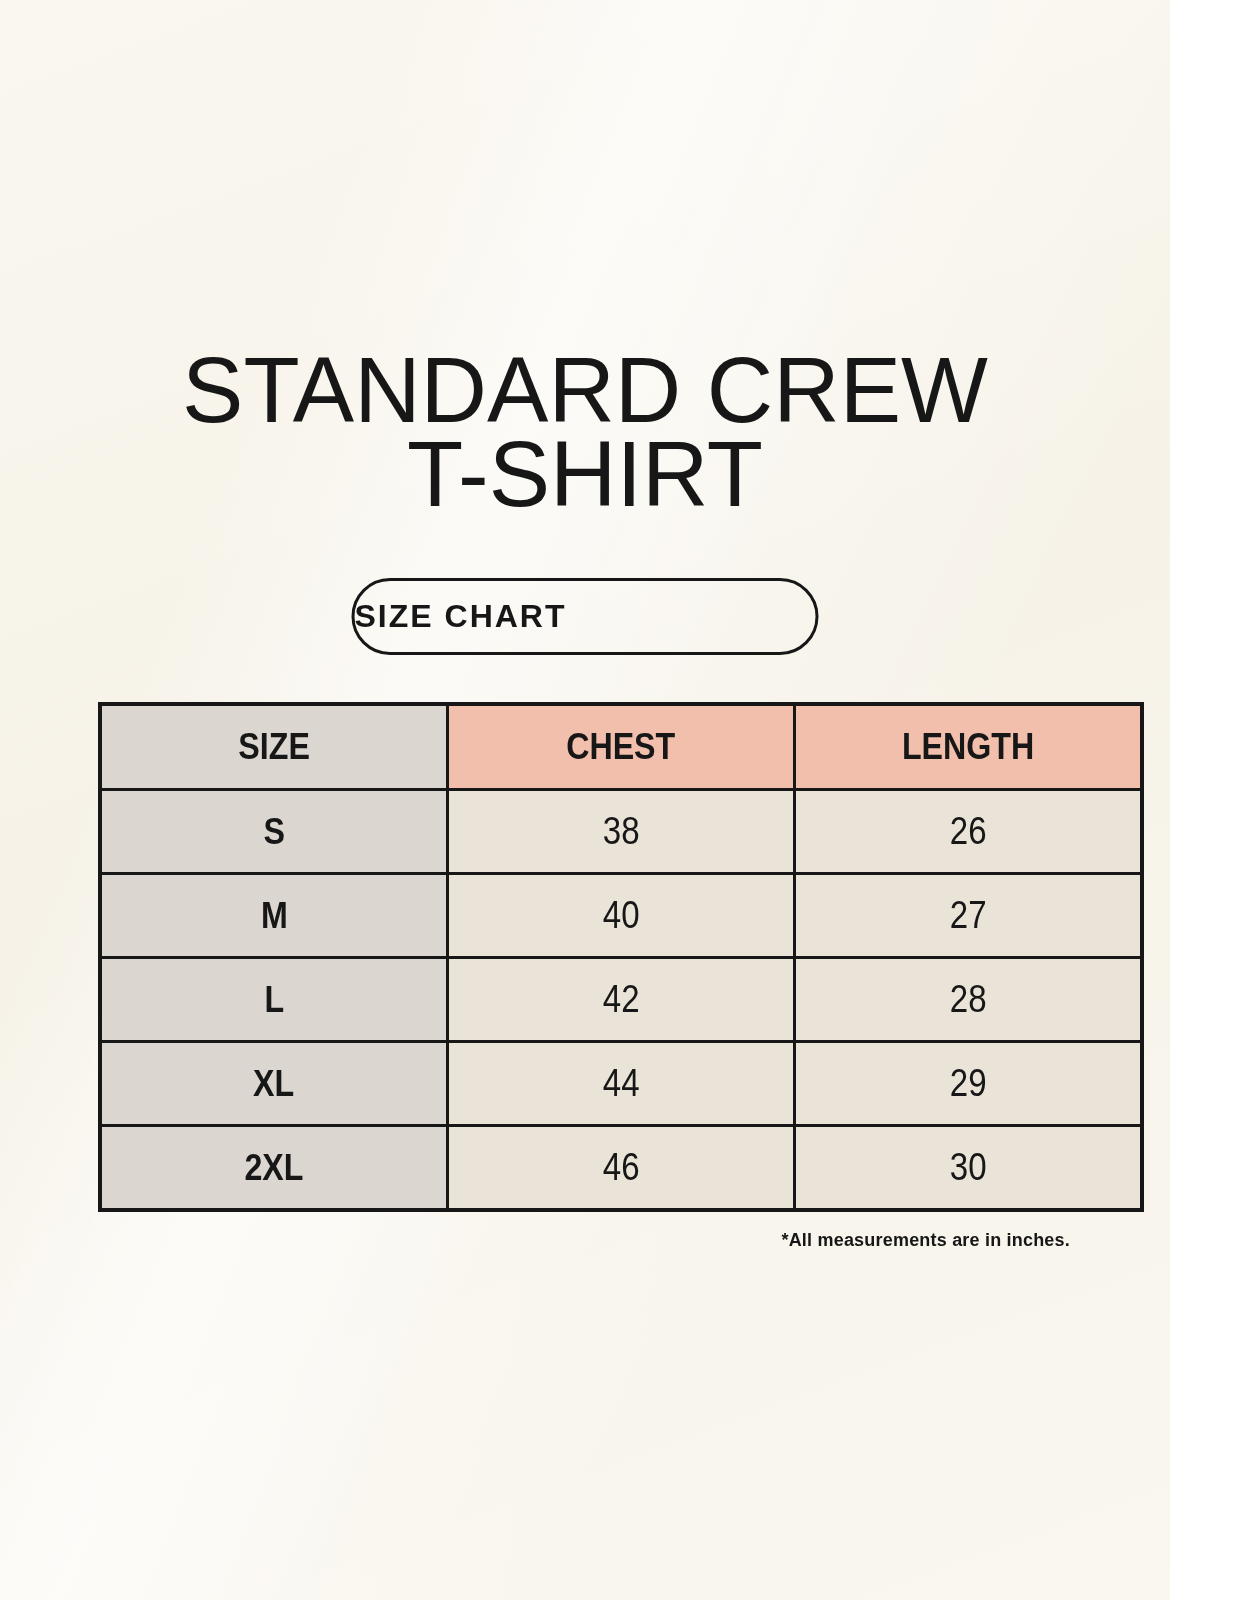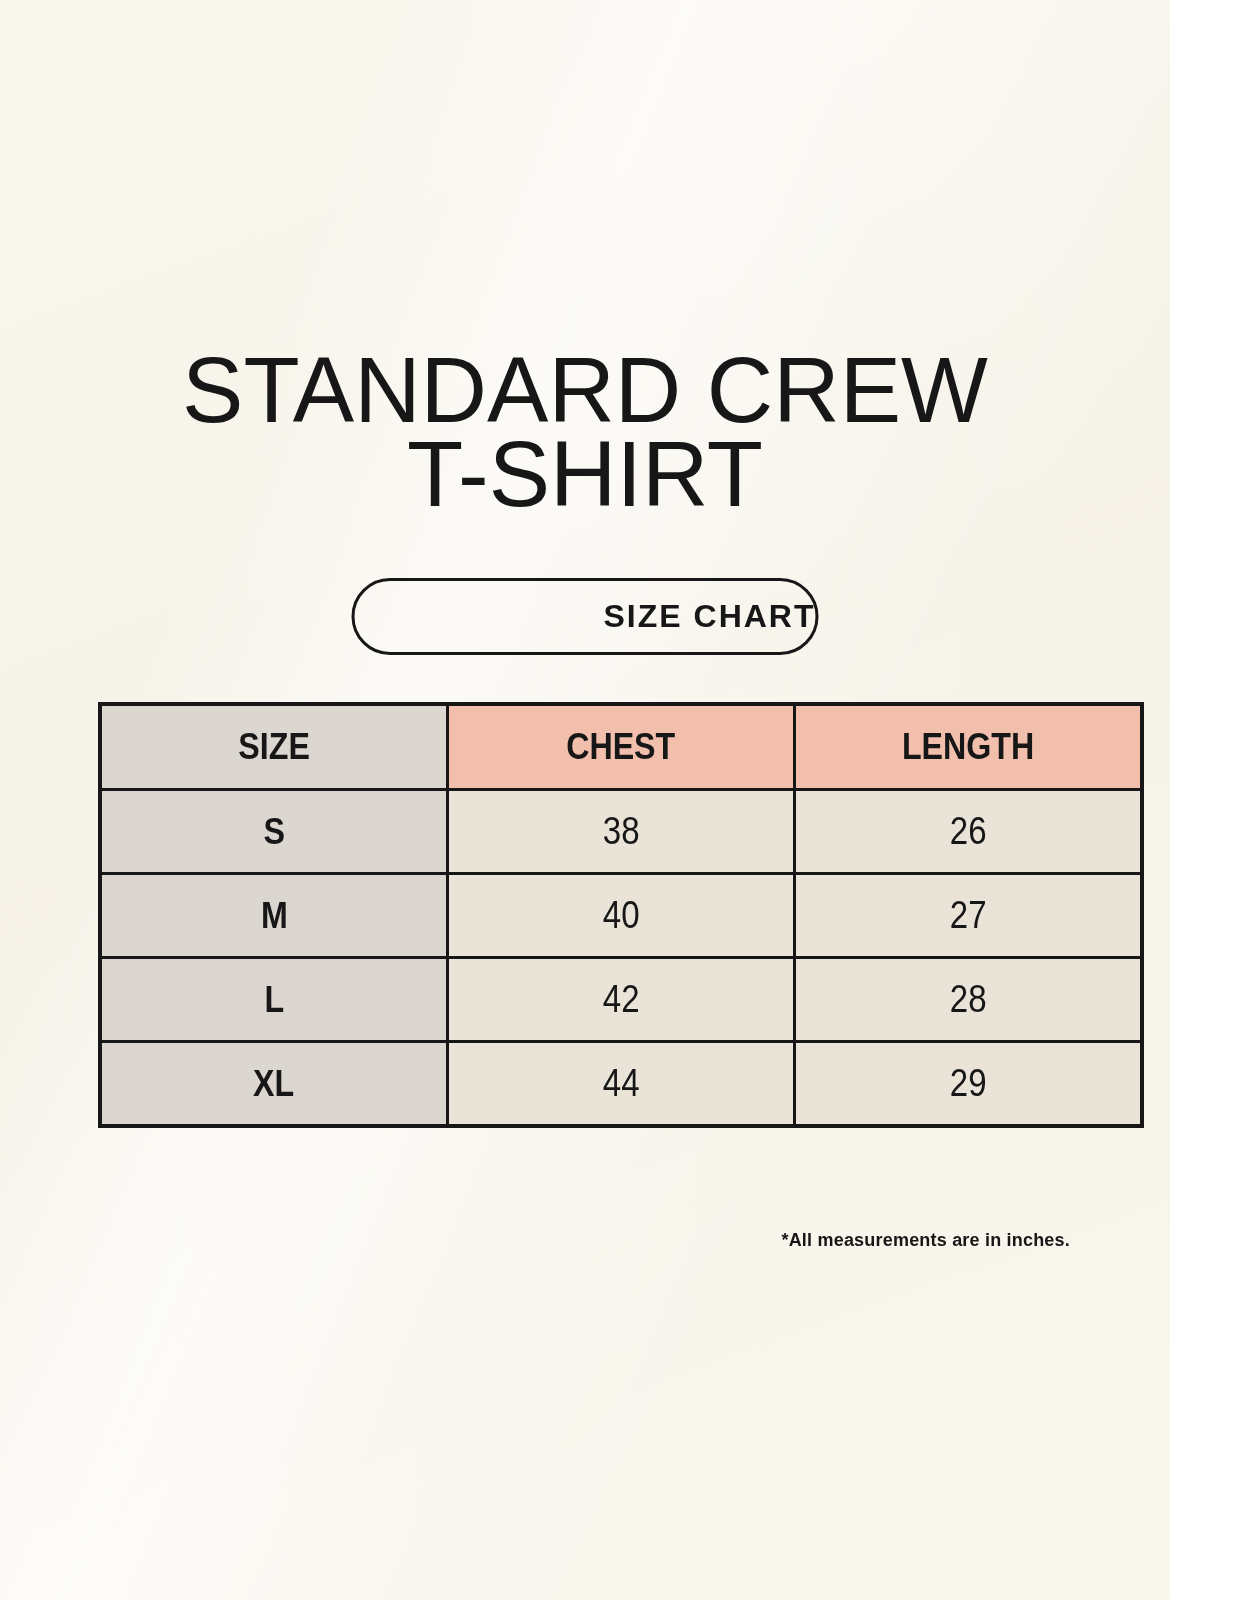--- a/index.html
+++ b/index.html
@@ -33,21 +33,21 @@
     top: 578px;
     left: 50%;
     transform: translateX(-50%);
     width: 467px;
     height: 77px;
     box-sizing: border-box;
     border: 3px solid var(--border, #171717);
     border-radius: 40px;
     display: flex;
     align-items: center;
-    justify-content: flex-end;
+    justify-content: flex-start;
     font-size: 32px;
     font-weight: 700;
     letter-spacing: 2px;
   }
   .size-table {
     position: absolute;
     top: 702px;
     left: 98px;
     width: 1046px;
     border-collapse: collapse;
@@ -130,18 +130,23 @@
       <tr>
         <td class="size-cell"><span class="cond">L</span></td>
         <td class="num-cell"><span class="cond">42</span></td>
         <td class="num-cell"><span class="cond">28</span></td>
       </tr>
       <tr>
         <td class="size-cell"><span class="cond">XL</span></td>
         <td class="num-cell"><span class="cond">44</span></td>
         <td class="num-cell"><span class="cond">29</span></td>
       </tr>
+      <tr>
+        <td class="size-cell"><span class="cond">2XL</span></td>
+        <td class="num-cell"><span class="cond">46</span></td>
+        <td class="num-cell"><span class="cond">30</span></td>
+      </tr>
     </tbody>
   </table>
 
   <div class="footnote">*All measurements are in inches.</div>
 
 </div>
 
 </body></html>

